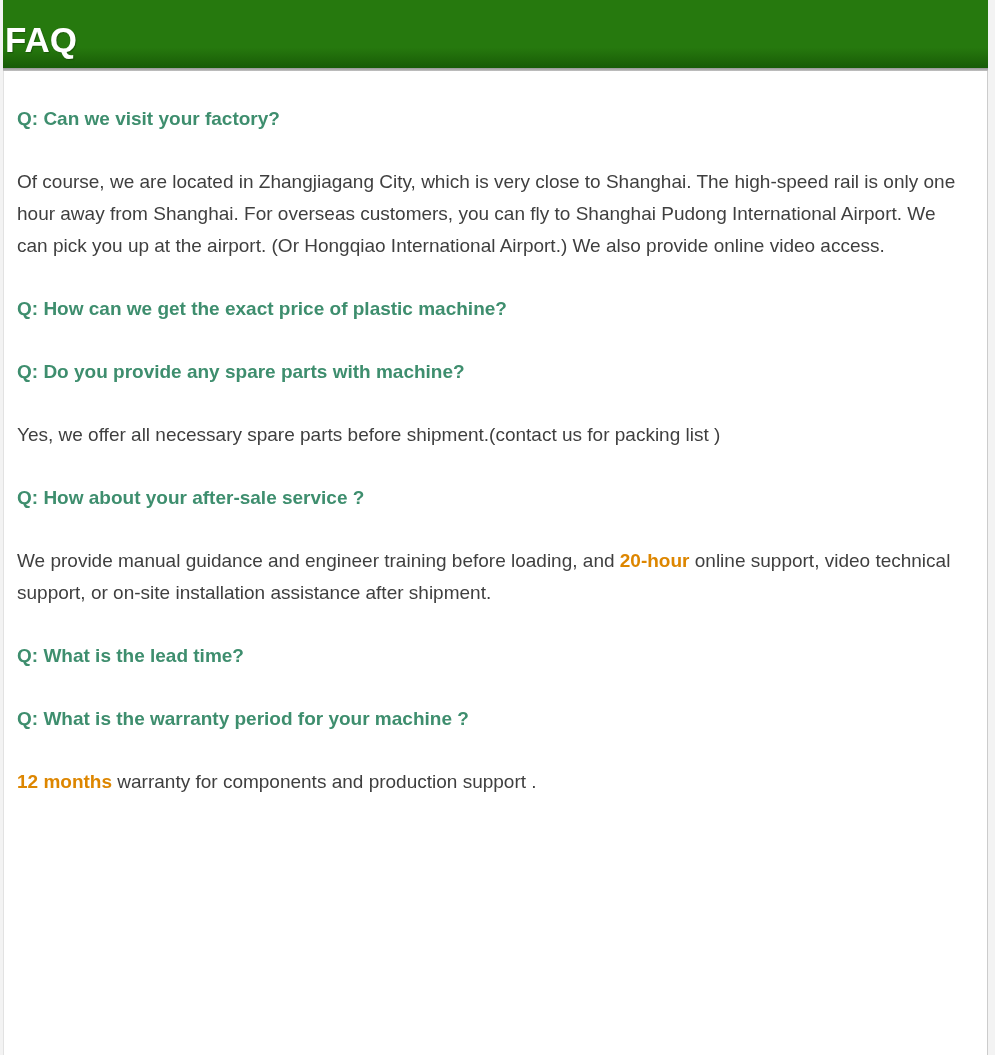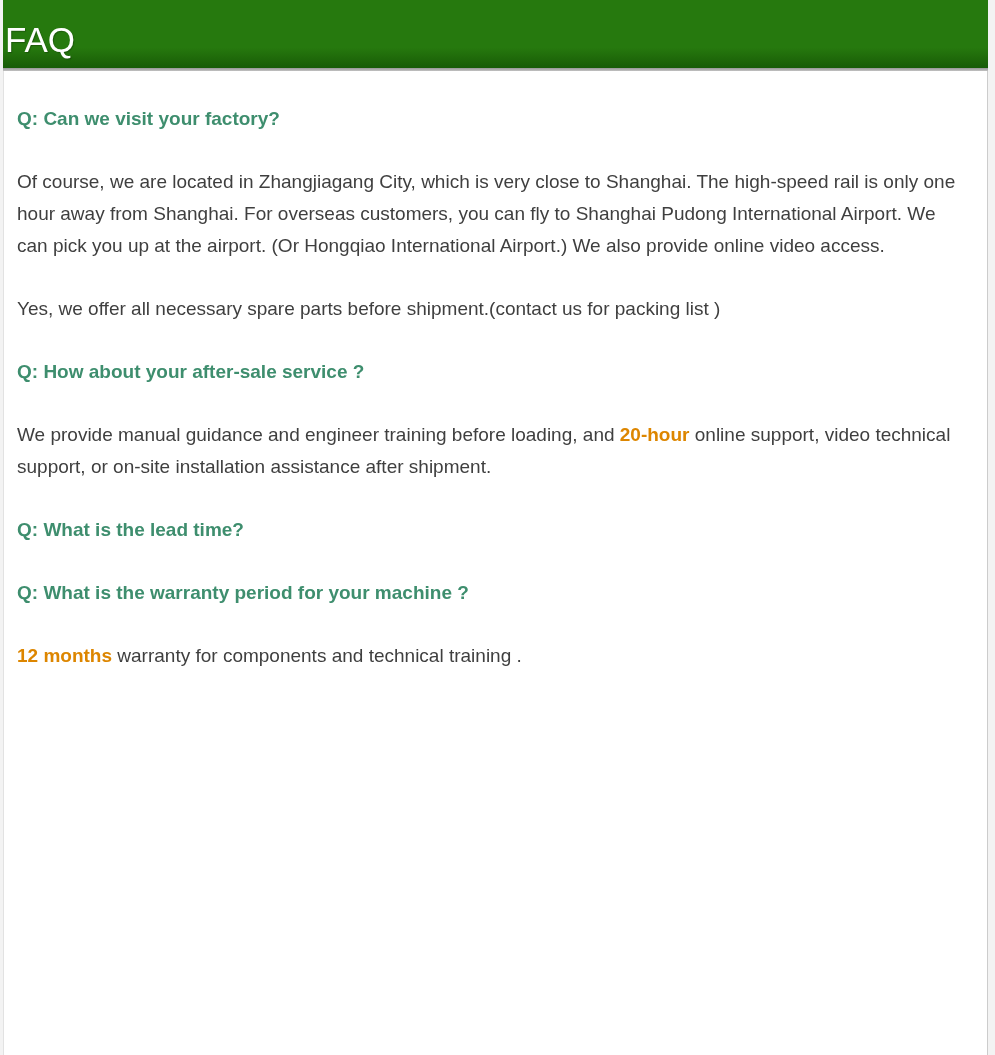--- a/index.html
+++ b/index.html
@@ -22,21 +22,21 @@
     background: linear-gradient(to bottom,
       var(--header-green) 0%,
       var(--header-green) 70%,
       #1d6509 90%,
       var(--header-green-dark) 100%);
   }
   .header-title {
     margin: 0;
     padding: 22px 0 0 2px;
     font-size: 35px;
-    font-weight: normal;
+    font-weight: bold;
     line-height: 1;
     color: var(--title-white);
     text-shadow: 1px 1px 1px rgba(0,0,0,0.25);
   }
   .header-shadow {
     height: 3px;
     background: linear-gradient(to bottom, #979797, #c2c2c2);
   }
   .content {
     box-sizing: border-box;
@@ -71,21 +71,23 @@
 
 <div class="page">
   <div class="header-bar">
     <h1 class="header-title">FAQ</h1>
   </div>
   <div class="header-shadow"></div>
   <div class="content">
     <div class="faq-list">
         <p class="question">Q: Can we visit your factory?</p>
         <p class="answer"><span class="plain">Of course, we are located in Zhangjiagang City, which is very close to Shanghai. The high-speed rail is only one hour away from Shanghai. For overseas customers, you can fly to Shanghai Pudong International Airport. We can pick you up at the airport. (Or Hongqiao International Airport.) We also provide online video access.</span></p>
+        <p class="question">Q: How can we get the exact price of plastic machine?</p>
+        <p class="question">Q: Do you provide any spare parts with machine?</p>
         <p class="answer"><span class="plain">Yes, we offer all necessary spare parts before shipment.(contact us for packing list )</span></p>
         <p class="question">Q: How about your after-sale service ?</p>
         <p class="answer"><span class="plain">We provide manual guidance and engineer training before loading, and </span><span class="highlight">20-hour</span><span class="plain"> online support, video technical support, or on-site installation assistance after shipment.</span></p>
         <p class="question">Q: What is the lead time?</p>
         <p class="question">Q: What is the warranty period for your machine ?</p>
-        <p class="answer"><span class="highlight">12 months</span><span class="plain"> warranty for components and technical training .</span></p>
+        <p class="answer"><span class="highlight">12 months</span><span class="plain"> warranty for components and production support .</span></p>
       </div>
   </div>
 </div>
 
 </body></html>

